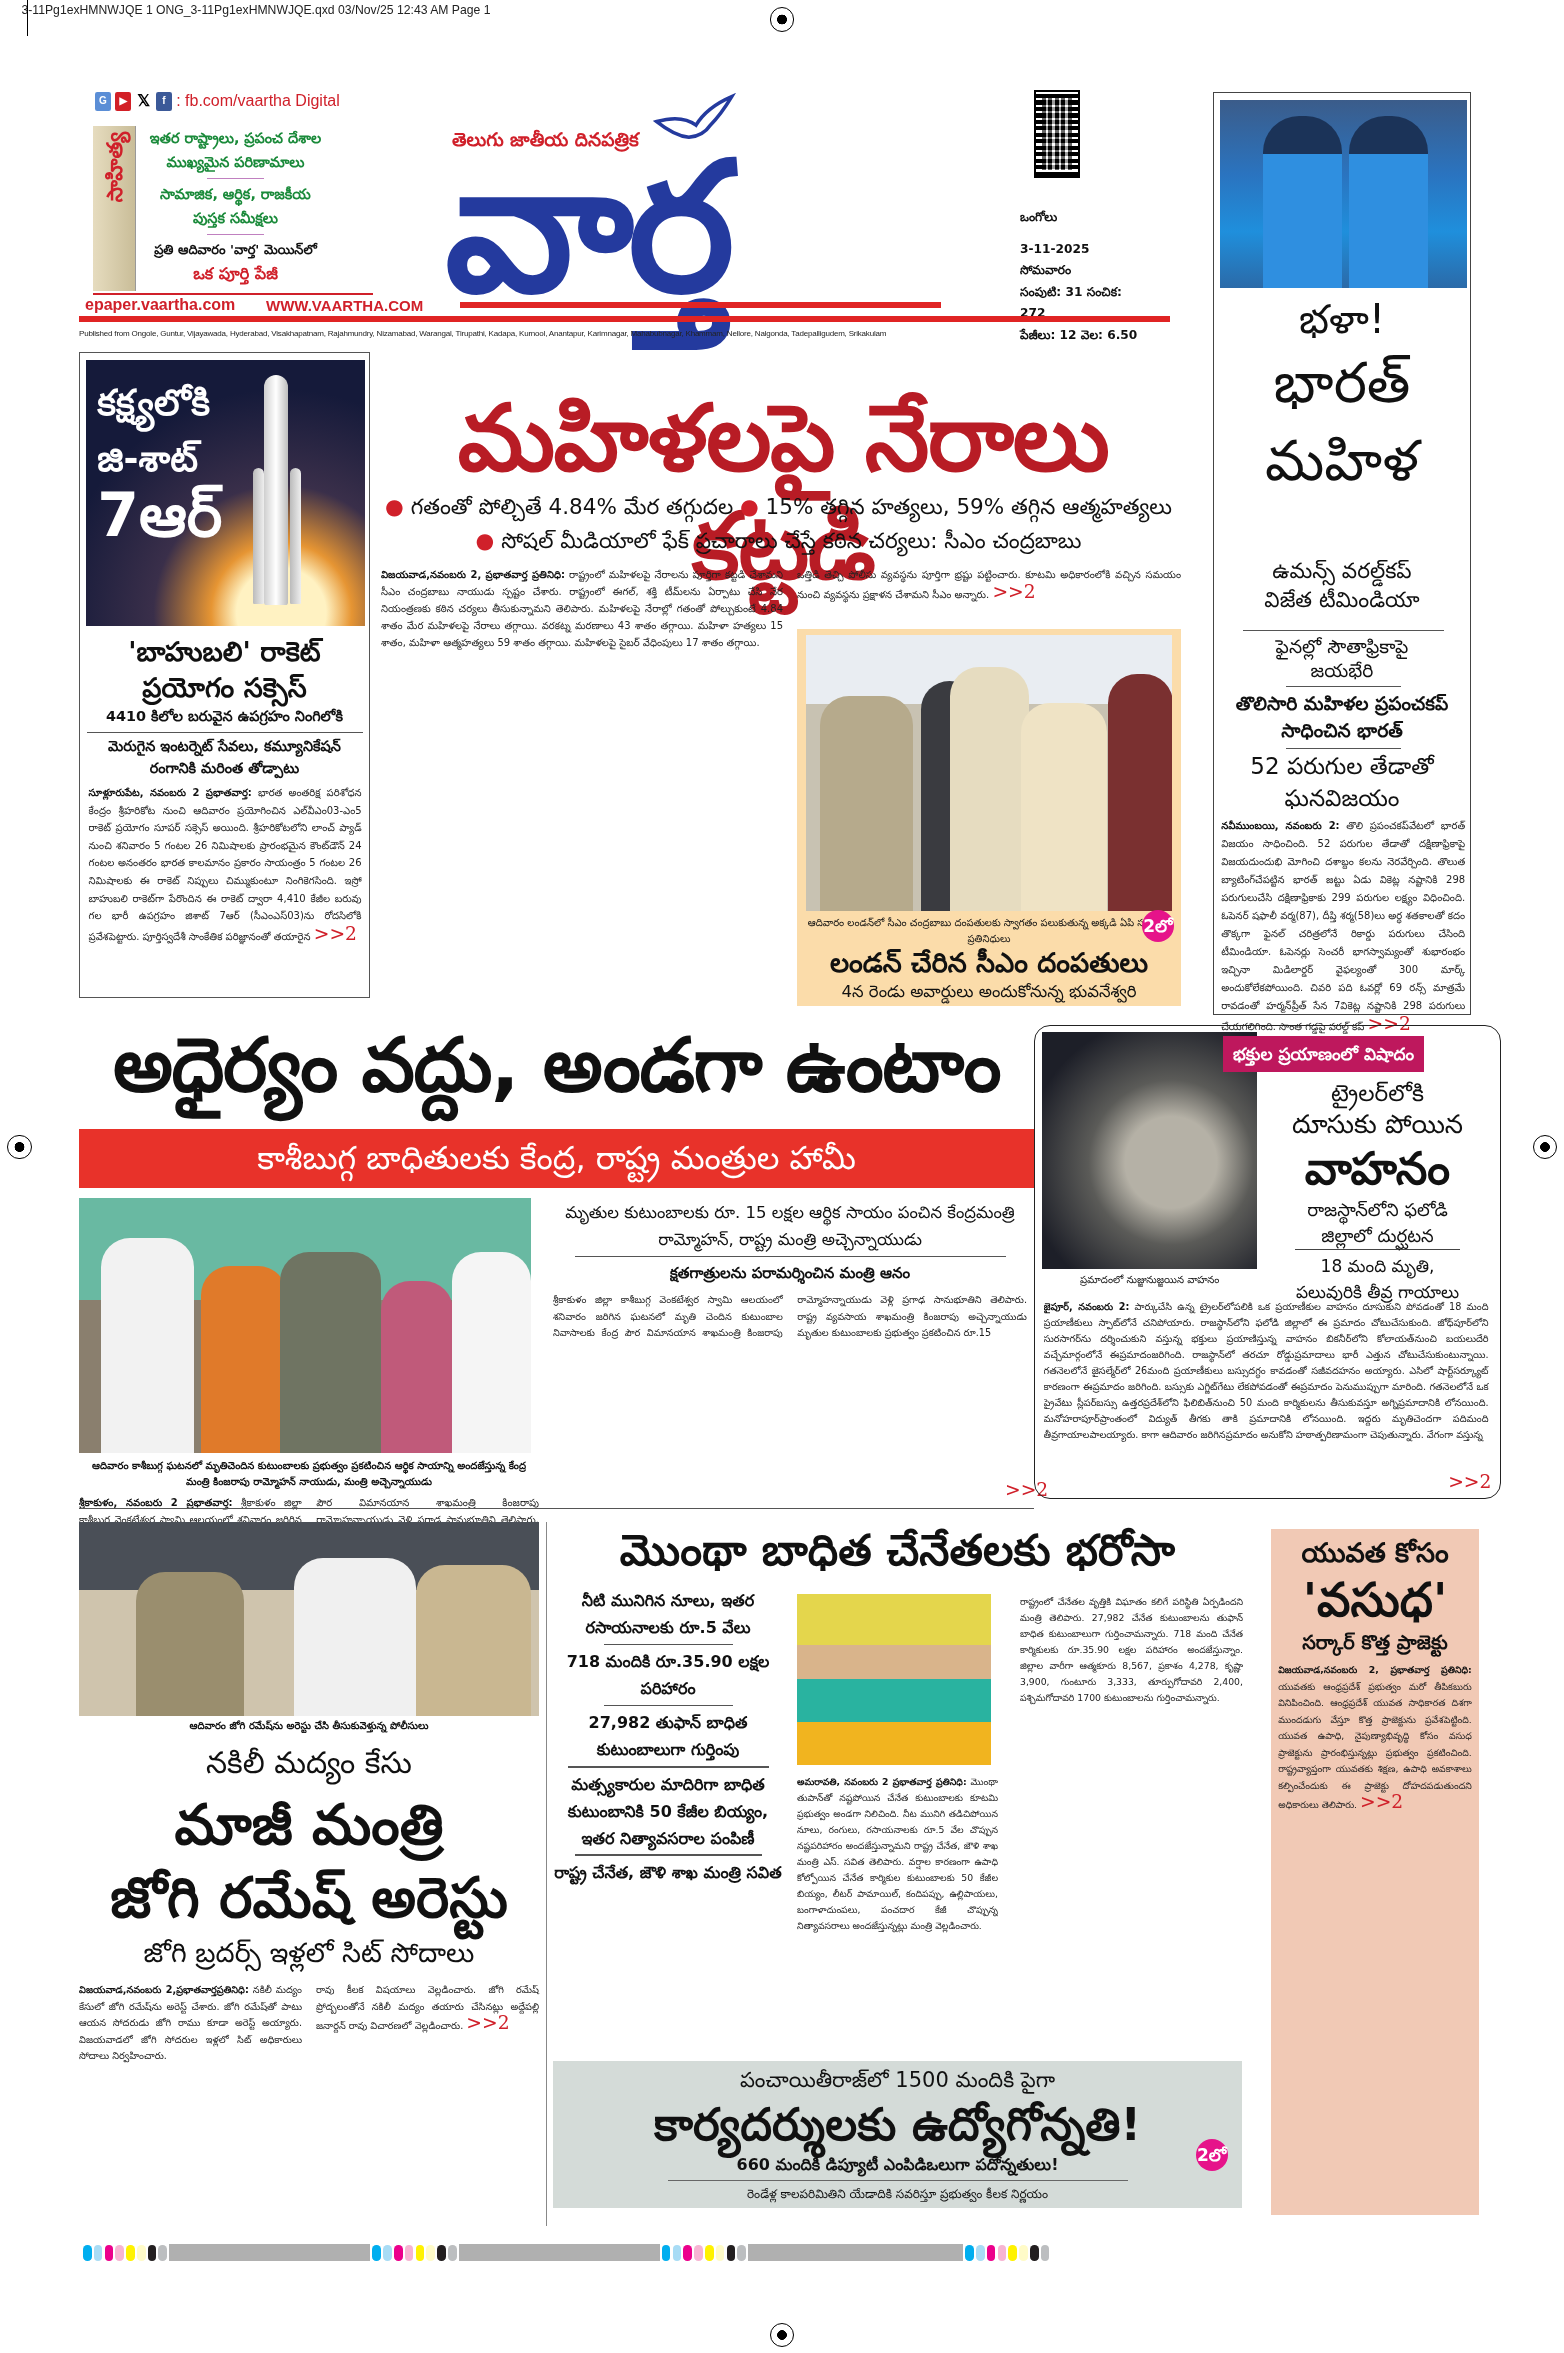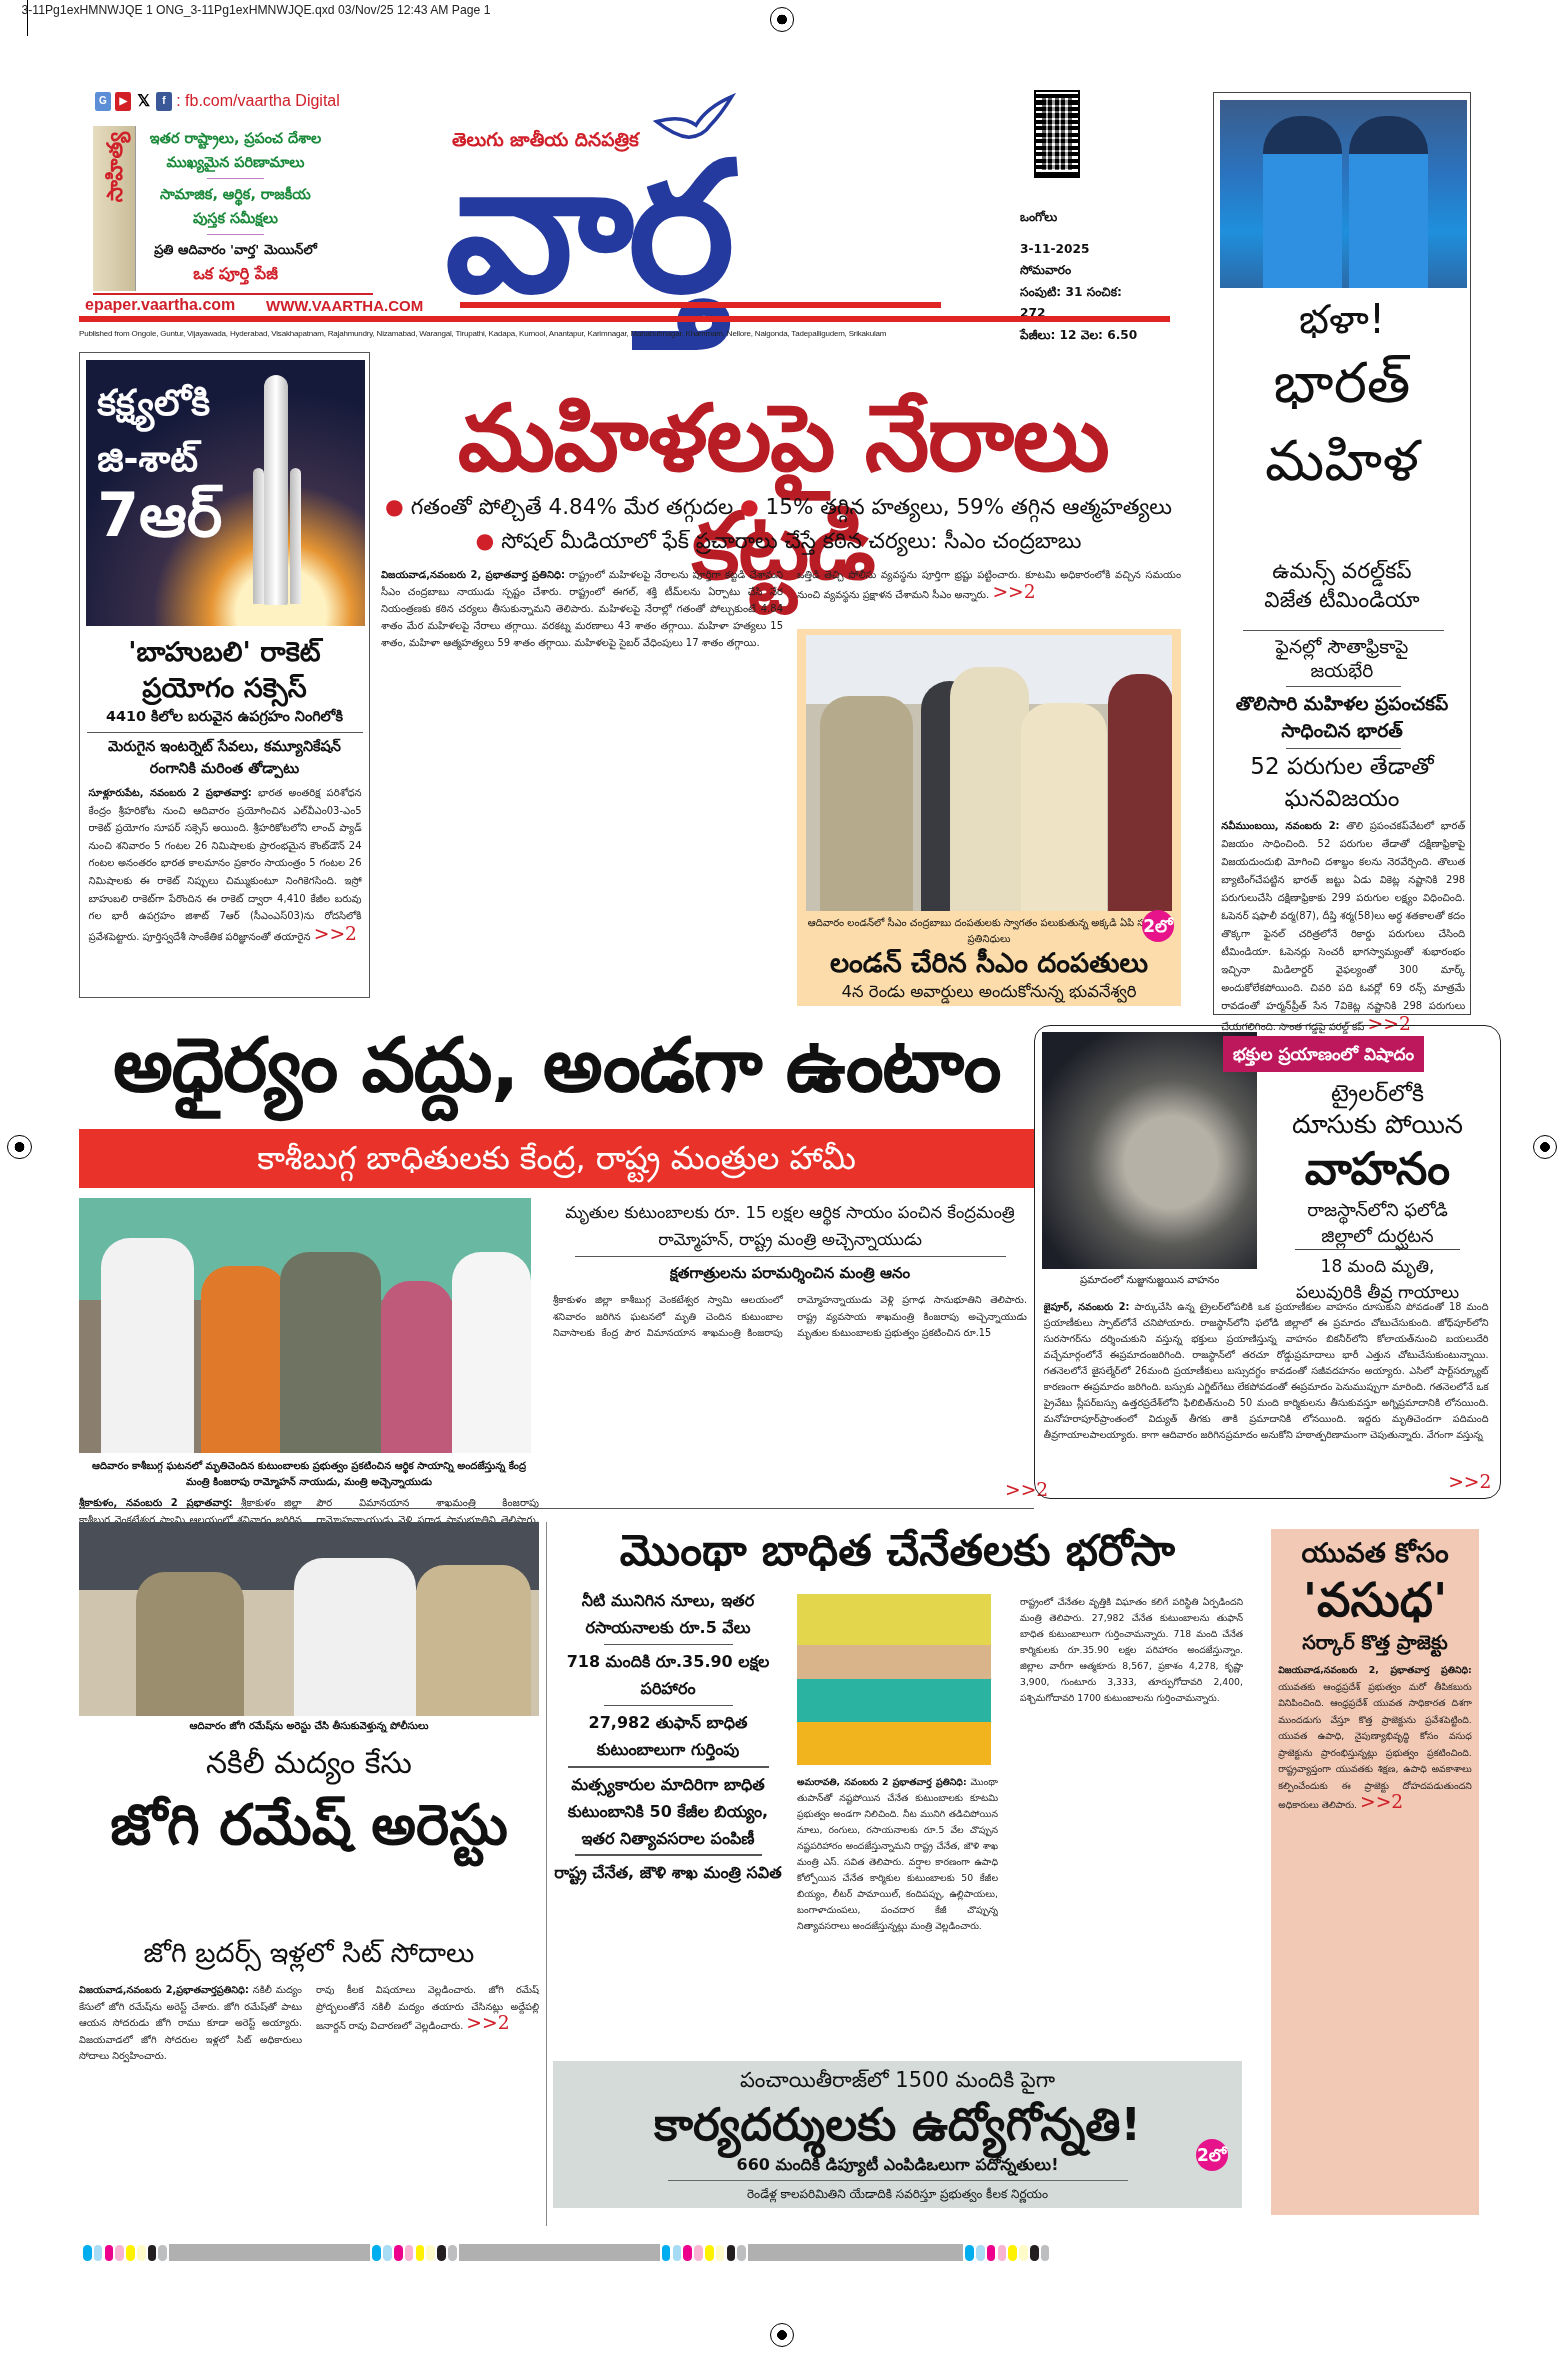--- a/index.html
+++ b/index.html
@@ -284,20 +284,21 @@
 </div>
 
 <div class="abs arrest-photo">
   <div class="person" style="left:57px;width:108px;height:144px;background:#9a8e6e"></div>
   <div class="person" style="left:215px;width:122px;height:158px;background:#f0f0f0"></div>
   <div class="person" style="left:337px;width:115px;height:151px;background:#c9b791"></div>
 </div>
 <div class="abs arrest-cap">ఆదివారం జోగి రమేష్‌ను అరెస్టు చేసి తీసుకువెళ్తున్న పోలీసులు</div>
 <div class="abs arrest-kicker">నకిలీ మద్యం కేసు</div>
 <div class="abs arrest-head">
+  <div>మాజీ మంత్రి</div>
   <div>జోగి రమేష్ అరెస్టు</div>
 </div>
 <div class="abs arrest-sub">జోగి బ్రదర్స్ ఇళ్లలో సిట్ సోదాలు</div>
 <div class="abs body-text" style="left:79px;top:1982px;width:223px;font-size:9.7px;line-height:16.5px">
   <b>విజయవాడ,నవంబరు 2,ప్రభాతవార్తప్రతినిధి:</b>
   <span>నకిలీ మద్యం కేసులో జోగి రమేష్‌ను అరెస్ట్ చేశారు. జోగి రమేష్‌తో పాటు ఆయన సోదరుడు జోగి రాము కూడా అరెస్ట్ అయ్యారు. విజయవాడలో జోగి సోదరుల ఇళ్లలో సిట్ అధికారులు సోదాలు నిర్వహించారు.</span>
 </div>
 <div class="abs body-text" style="left:316px;top:1982px;width:223px;font-size:9.7px;line-height:16.5px">
   <span>రావు కీలక విషయాలు వెల్లడించారు. జోగి రమేష్ ప్రోద్బలంతోనే నకిలీ మద్యం తయారు చేసినట్లు అద్దేపల్లి జనార్దన్ రావు విచారణలో వెల్లడించారు.</span>
   <span class="cont">&gt;&gt;2</span>

